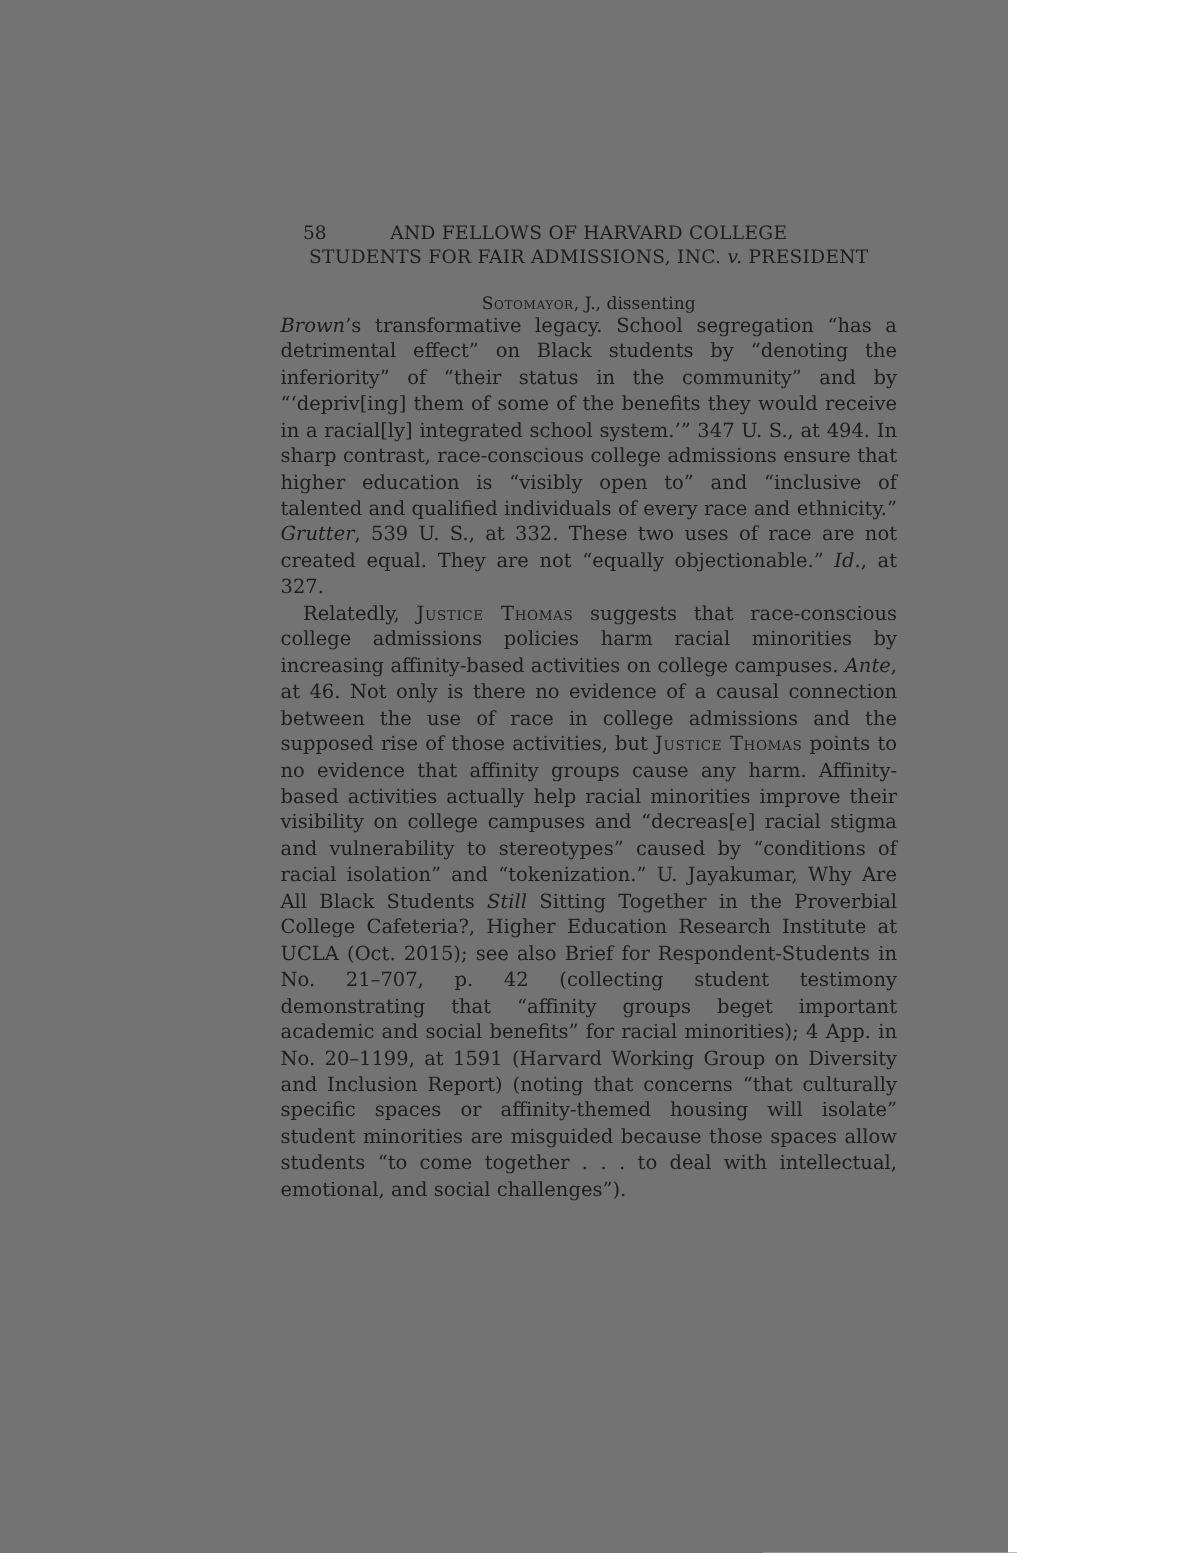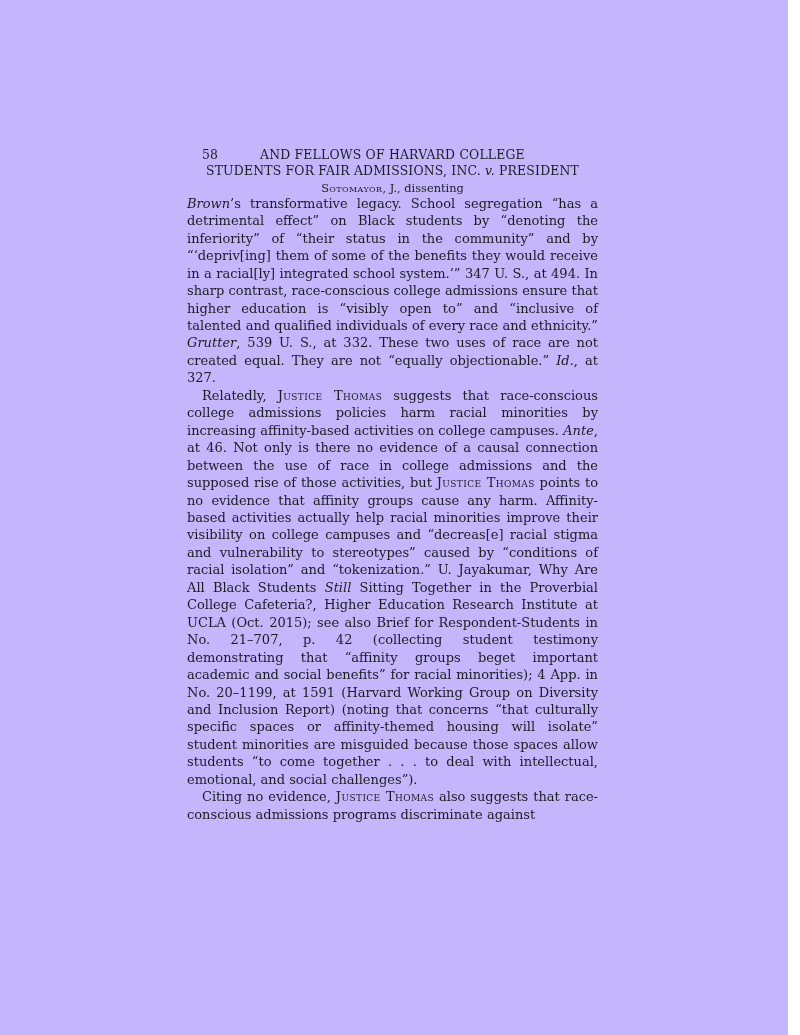--- a/index.html
+++ b/index.html
@@ -3,22 +3,22 @@
 <meta charset="utf-8">
 <style>
   * { box-sizing: border-box; }
   html, body { margin: 0; padding: 0; }
   body {
     width: 800px; height: 1035px;
     background: #ffffff;
   }
   .page {
     position: relative;
-    width: 788px; height: 1035px;
-    background: #c4b5fd;
+    width: 672px; height: 1035px;
+    background: #737373;
     color: #1d1d1d;
     font-family: "DejaVu Serif", "Liberation Serif", serif;
     overflow: hidden;
   }
   .content {
     position: absolute;
     left: 187px; top: 147px;
     width: 411px;
   }
   .running-head {
@@ -31,21 +31,21 @@
   }
   .page-num {
     position: absolute;
     left: 15px; top: 0;
     letter-spacing: 0;
   }
   .attribution {
     text-align: center;
     font-size: 11.4px;
     line-height: 14px;
-    margin-top: 1px;
+    margin-top: 15px;
   }
   .body-text {
     font-size: 13px;
     line-height: 17.45px;
     text-align: justify;
   }
   .para { margin: 0; text-indent: 0; }
   .para.indent { text-indent: 15px; }
   .it { font-style: italic; }
   .sc { font-variant: small-caps; letter-spacing: 0.4px; }
@@ -57,16 +57,15 @@
   <div class="content">
     <div class="running-head">
       <span class="page-num">58</span>
       <div><span>AND FELLOWS OF HARVARD COLLEGE</span></div>
       <div><span>STUDENTS FOR FAIR ADMISSIONS, INC. </span><span class="it">v.</span><span> PRESIDENT</span></div>
     </div>
     <div class="attribution"><span class="sc">Sotomayor</span><span>, J., dissenting</span></div>
     <div class="body-text">
         <p class="para"><span class="it">Brown</span><span>’s transformative legacy.  School segregation “has a detrimental effect” on Black students by “denoting the inferiority” of “their status in the community” and by “‘depriv[ing] them of some of the benefits they would receive in a racial[ly] integrated school system.’”  347 U. S., at 494.  In sharp contrast, race-conscious college admissions ensure that higher education is “visibly open to” and “inclusive of talented and qualified individuals of every race and ethnicity.”  </span><span class="it">Grutter</span><span>, 539 U. S., at 332.  These two uses of race are not created equal.  They are not “equally objectionable.”  </span><span class="it">Id.</span><span>, at 327.</span></p>
         <p class="para indent"><span>Relatedly, </span><span class="sc">Justice Thomas</span><span> suggests that race-conscious college admissions policies harm racial minorities by increasing affinity-based activities on college campuses.  </span><span class="it">Ante</span><span>, at 46.  Not only is there no evidence of a causal connection between the use of race in college admissions and the supposed rise of those activities, but </span><span class="sc">Justice Thomas</span><span> points to no evidence that affinity groups cause any harm.  Affinity-based activities actually help racial minorities improve their visibility on college campuses and “decreas[e] racial stigma and vulnerability to stereotypes” caused by “conditions of racial isolation” and “tokenization.”  U. Jayakumar, Why Are All Black Students </span><span class="it">Still</span><span> Sitting Together in the Proverbial College Cafeteria?, Higher Education Research Institute at UCLA (Oct. 2015); see also Brief for Respondent-Students in No. 21–707, p. 42 (collecting student testimony demonstrating that “affinity groups beget important academic and social benefits” for racial minorities); 4 App. in No. 20–1199, at 1591 (Harvard Working Group on Diversity and Inclusion Report) (noting that concerns “that culturally specific spaces or affinity-themed housing will isolate” student minorities are misguided because those spaces allow students “to come together . . . to deal with intellectual, emotional, and social challenges”).</span></p>
-        <p class="para indent"><span>Citing no evidence, </span><span class="sc">Justice Thomas</span><span> also suggests that race-conscious admissions programs discriminate against</span></p>
       </div>
   </div>
 </div>
 
 </body></html>

